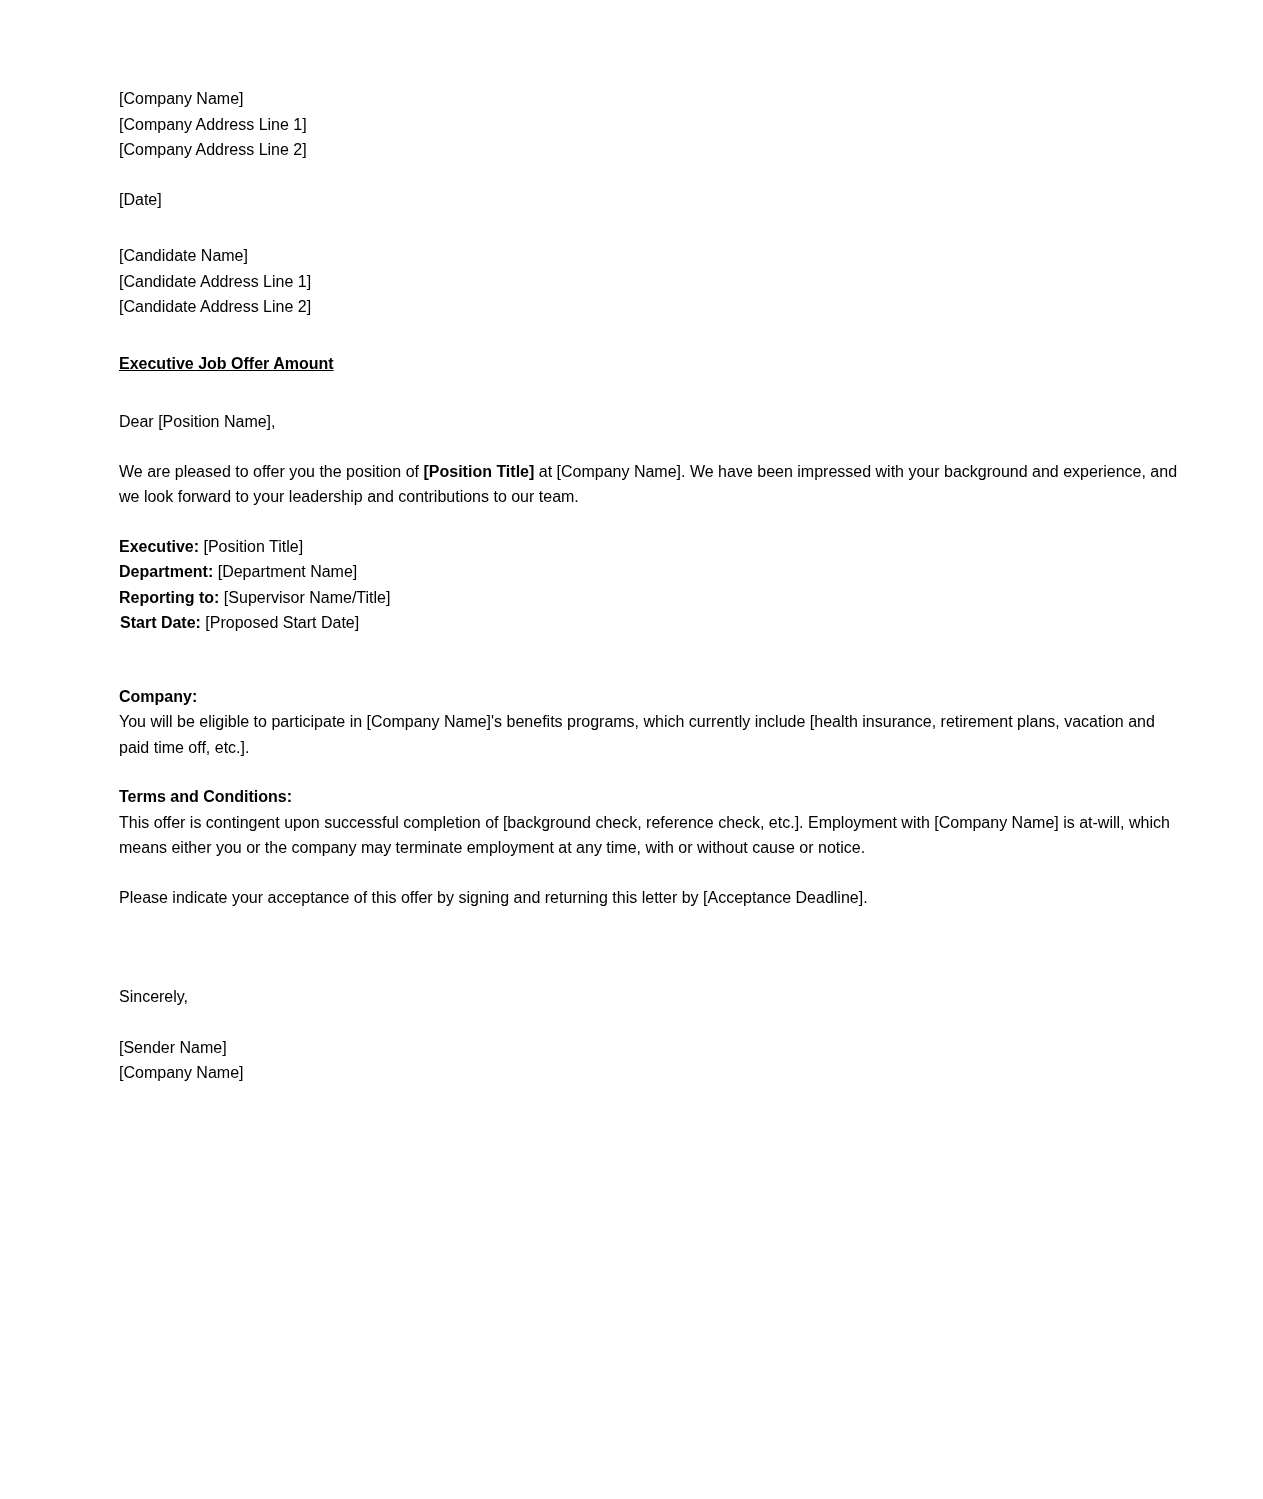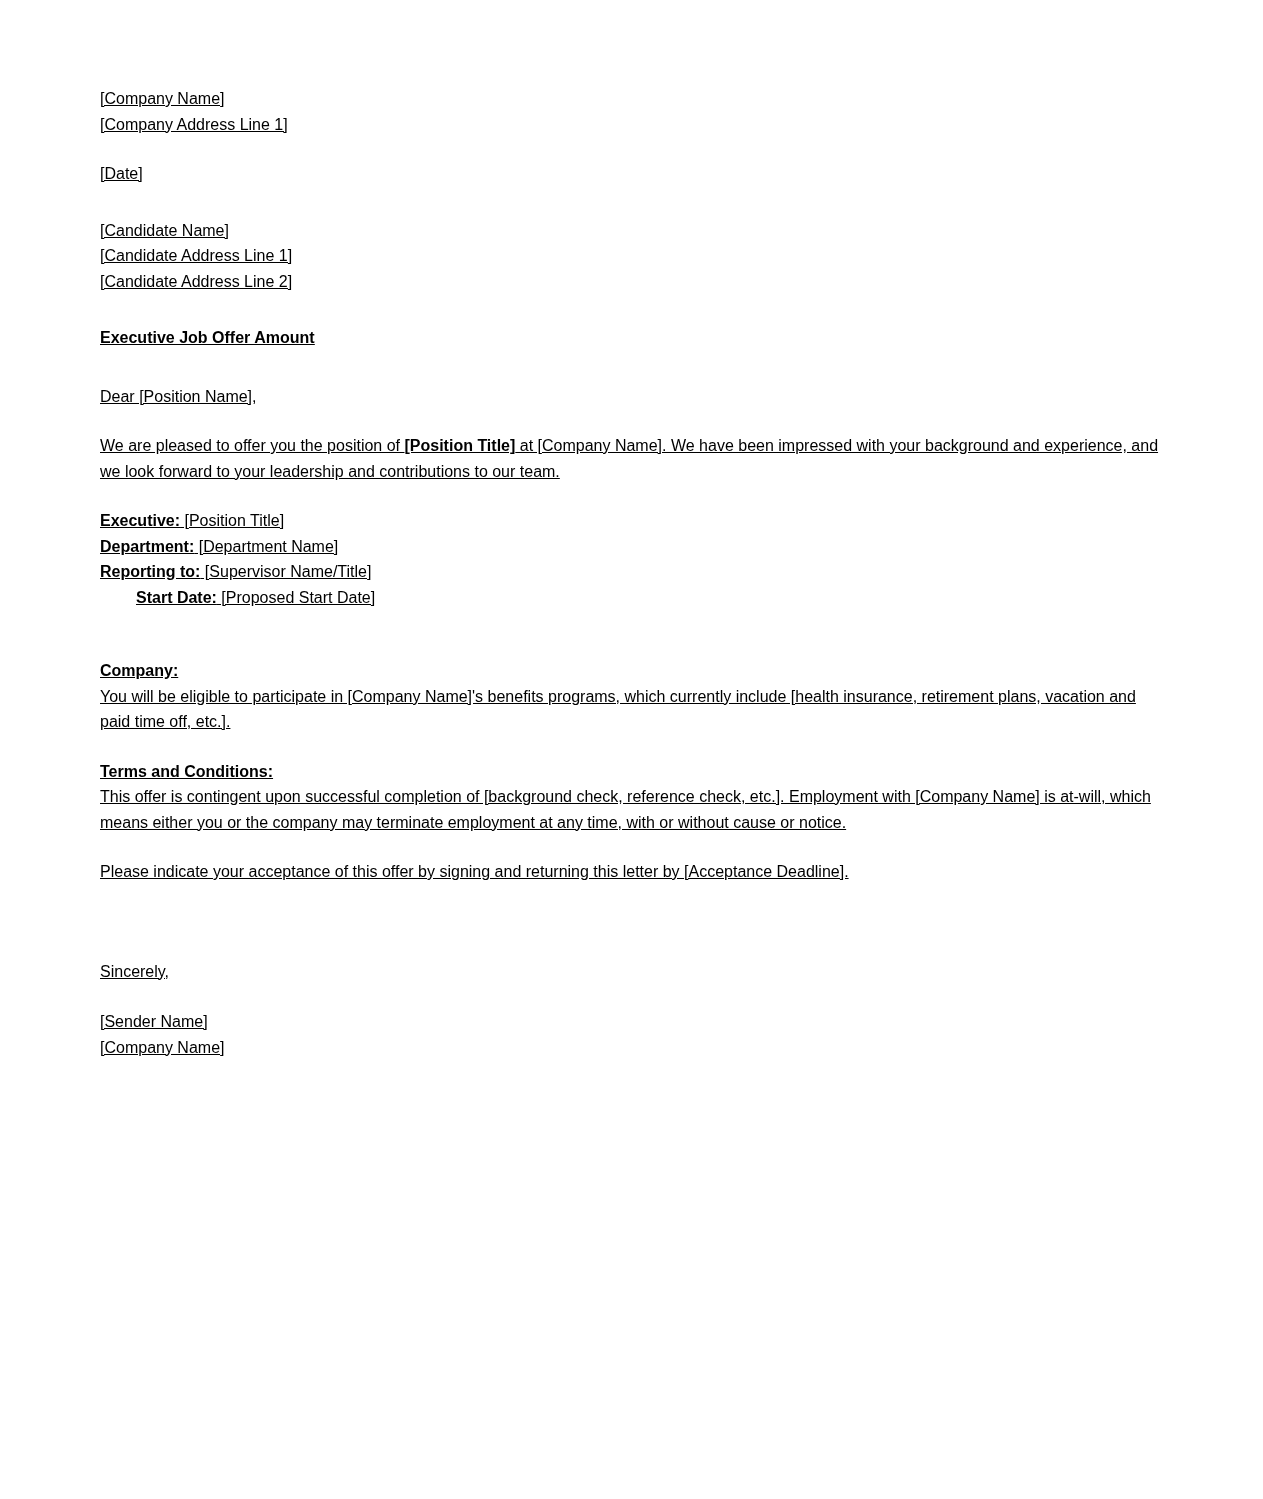--- a/index.html
+++ b/index.html
@@ -11,24 +11,23 @@
       width: 1263px;
       height: 1499px;
       position: relative;
       overflow: hidden;
       font-family: "Liberation Sans", sans-serif;
       font-size: 16px;
       color: #000000;
     }
     .page {
       position: absolute;
-      left: 100px;
+      left: 119px;
       top: 86px;
       width: 1060px;
-      text-decoration: underline;
     }
     .line {
       line-height: 25.5px;
       white-space: nowrap;
     }
     .para {
       line-height: 25.5px;
     }
     .b { font-weight: bold; }
     .title {
@@ -36,30 +35,31 @@
       text-decoration: underline;
       line-height: 25.5px;
     }
     .gap-1 { height: 24px; }
     .gap-date { height: 31px; }
     .gap-title { height: 31px; }
     .gap-dear { height: 33px; }
     .gap-s { height: 24px; }
     .gap-big { height: 49px; }
     .gap-sign { height: 25px; }
-    .indent1 { padding-left: 1px; margin-left: 35px; }
+    .indent1 { padding-left: 1px; }
   </style>
 </head>
 <body>
 
 <div class="page">
 
   <div>
     <div class="line">[Company Name]</div>
     <div class="line">[Company Address Line 1]</div>
+    <div class="line">[Company Address Line 2]</div>
   </div>
 
   <div class="gap-1"></div>
   <div class="line">[Date]</div>
 
   <div class="gap-date"></div>
   <div>
     <div class="line">[Candidate Name]</div>
     <div class="line">[Candidate Address Line 1]</div>
     <div class="line">[Candidate Address Line 2]</div>

